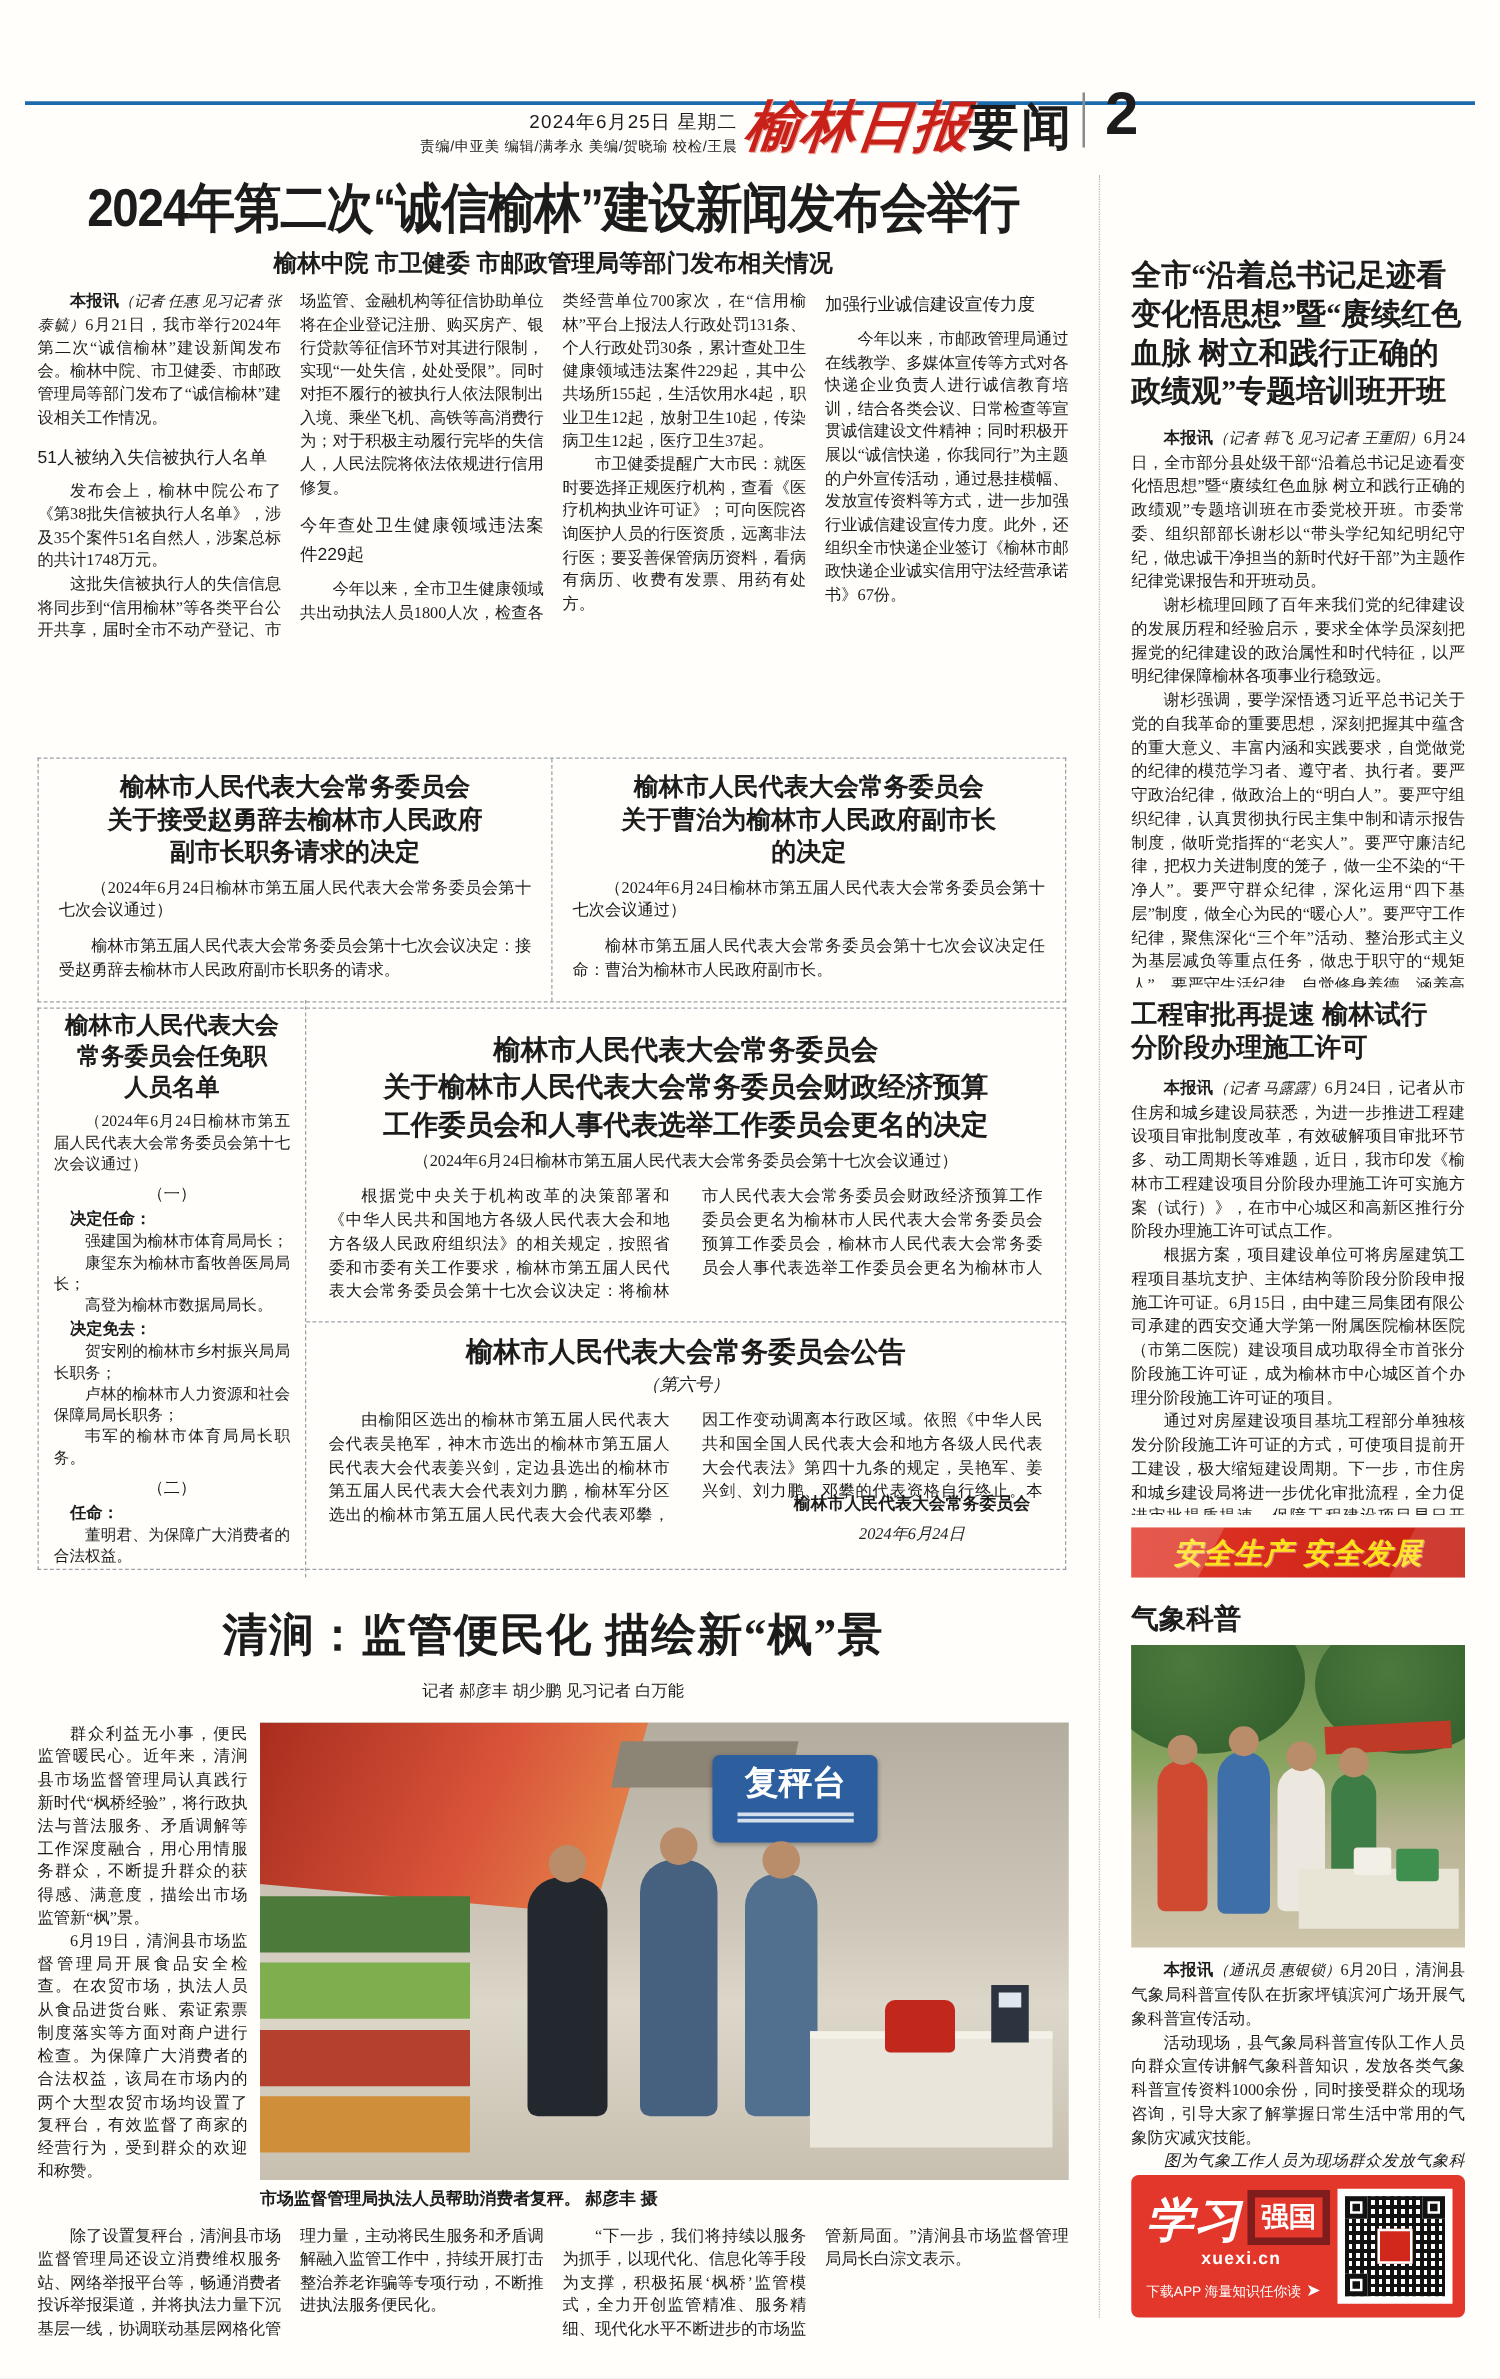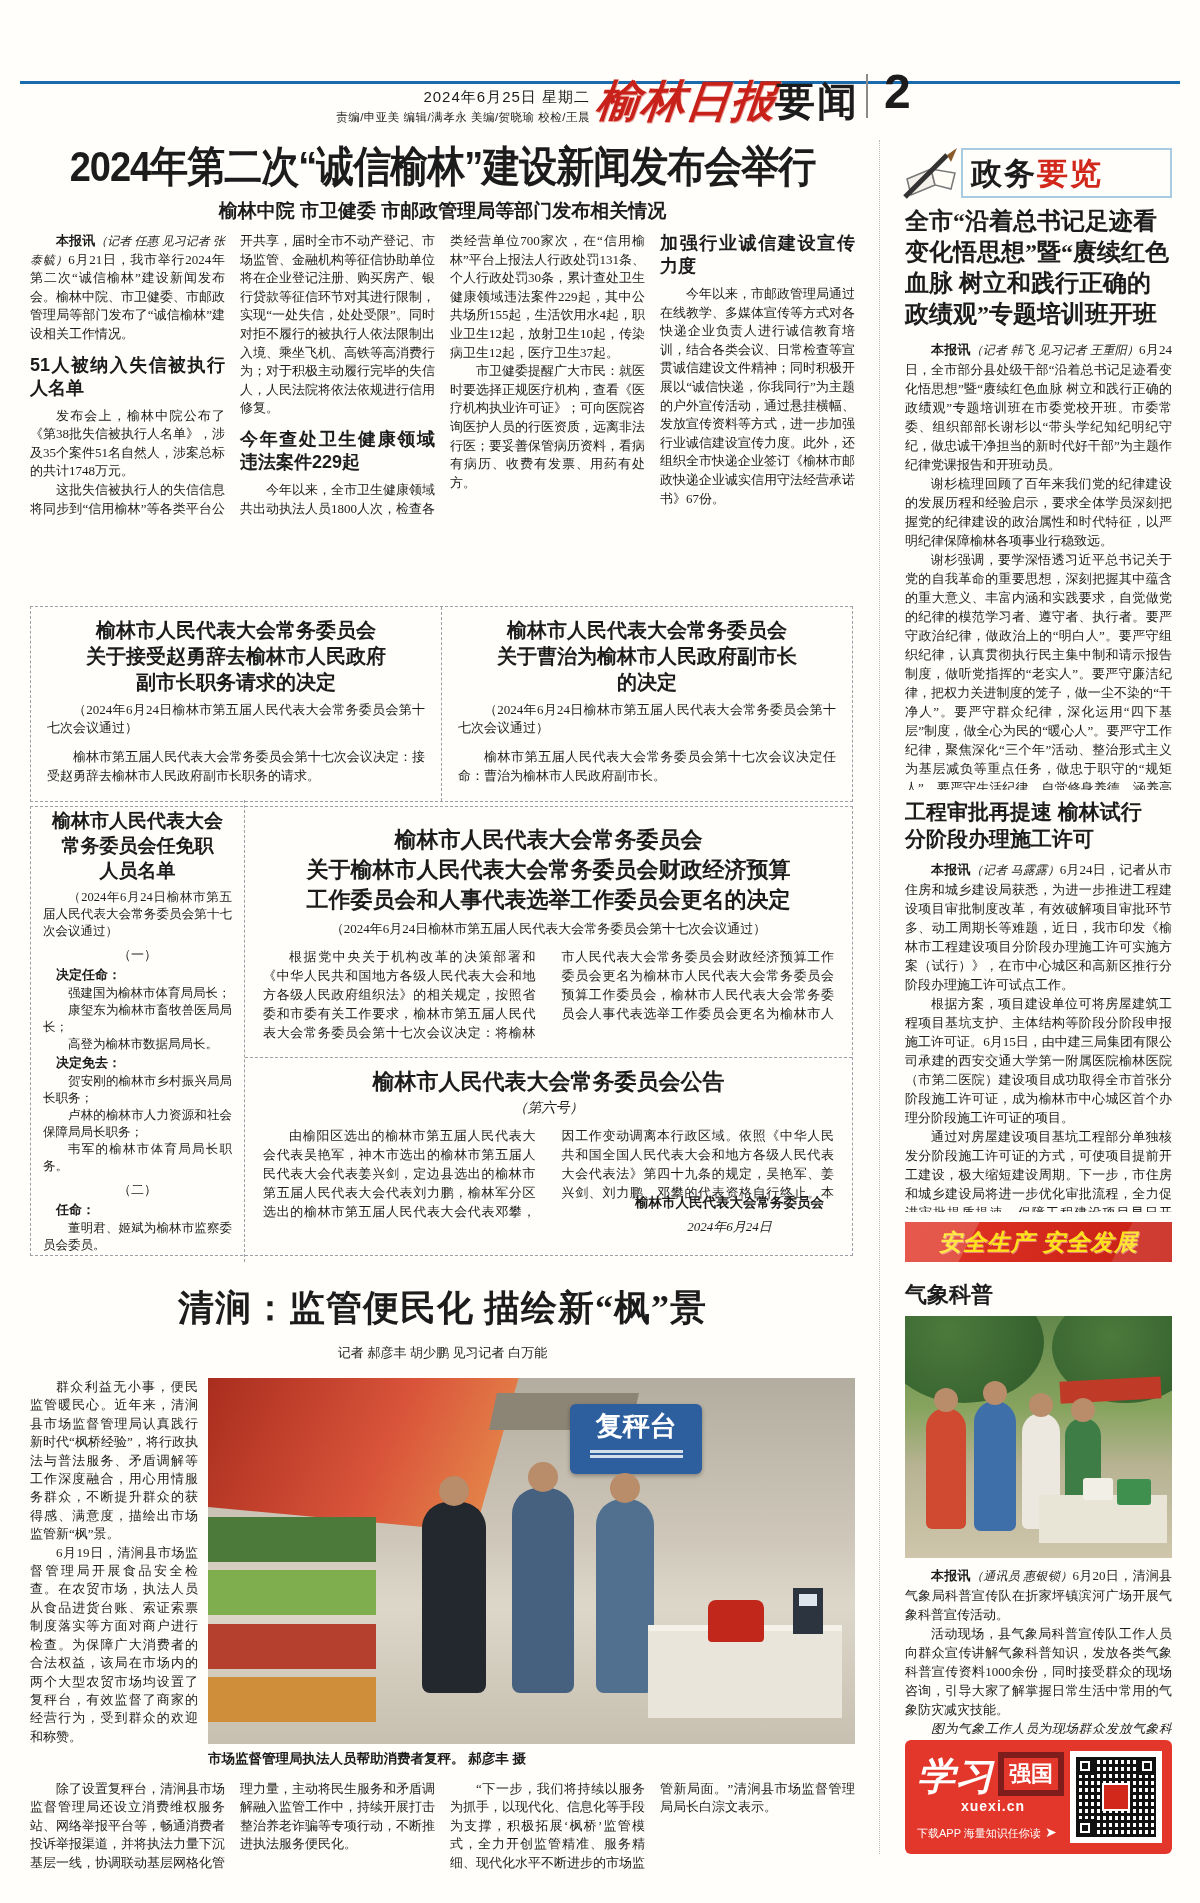--- a/index.html
+++ b/index.html
@@ -27,21 +27,21 @@
   .lead-headline{position:absolute;left:30px;top:138px;width:825px;text-align:center;
                  font-size:38px;font-weight:900;font-family:"Liberation Sans",sans-serif;
                  letter-spacing:-1px;transform:scaleY(1.12);transform-origin:top;}
   .lead-subhead{position:absolute;left:30px;top:198px;width:825px;text-align:center;
                 font-size:19px;font-weight:bold;font-family:"Liberation Sans",sans-serif;}
   .lead-body{position:absolute;left:30px;top:232px;width:825px;height:368px;
              column-count:4;column-gap:15px;font-size:13px;line-height:18.6px;
              text-align:justify;overflow:hidden;}
   .lead-body p{margin:0;text-indent:2em;}
   .lead-body .src{font-style:italic;font-size:12px;}
-  .crosshead{font-family:"Liberation Sans",sans-serif;font-weight:700;font-size:18px;
+  .crosshead{font-family:"Liberation Sans",sans-serif;font-weight:400;font-size:14px;
              line-height:23px;margin:10px 0 7px;break-inside:avoid;}
 
   
   .boxrow1{position:absolute;left:30px;top:606px;width:823px;height:196px;
            border:1px dashed #9aa0a6;display:flex;box-sizing:border-box;}
   .boxrow1 .half{flex:1;padding:10px 16px;overflow:hidden;}
   .boxrow1 .half.first{border-right:1px dashed #9aa0a6;}
   .box-title{font-size:20px;font-weight:bold;text-align:center;line-height:26px;white-space:pre-line;}
   .box-date{font-size:13px;line-height:18px;margin-top:6px;text-indent:2em;text-align:justify;}
   .box-body{font-size:13px;line-height:19px;text-indent:2em;margin-top:10px;text-align:justify;}
@@ -240,21 +240,21 @@
       <div class="r2-label">决定任命：</div>
       <p class="r2-item">强建国为榆林市体育局局长；</p>
       <p class="r2-item">康玺东为榆林市畜牧兽医局局长；</p>
       <p class="r2-item">高登为榆林市数据局局长。</p>
       <div class="r2-label">决定免去：</div>
       <p class="r2-item">贺安刚的榆林市乡村振兴局局长职务；</p>
       <p class="r2-item">卢林的榆林市人力资源和社会保障局局长职务；</p>
       <p class="r2-item">韦军的榆林市体育局局长职务。</p>
       <div class="r2-part">（二）</div>
       <div class="r2-label">任命：</div>
-      <p class="r2-item">董明君、姬斌为榆林市监察委员会委员。</p>
+      <p class="r2-item">董明君、为保障广大消费者的合法权益。</p>
 
     </div>
     <div class="r2-right">
       <div class="rename-title">榆林市人民代表大会常务委员会
 关于榆林市人民代表大会常务委员会财政经济预算
 工作委员会和人事代表选举工作委员会更名的决定</div>
       <div class="rename-date">（2024年6月24日榆林市第五届人民代表大会常务委员会第十七次会议通过）</div>
       <div class="cols2 rename-body">
         <p>根据党中央关于机构改革的决策部署和《中华人民共和国地方各级人民代表大会和地方各级人民政府组织法》的相关规定，按照省委和市委有关工作要求，榆林市第五届人民代表大会常务委员会第十七次会议决定：将榆林市人民代表大会常务委员会财政经济预算工作委员会更名为榆林市人民代表大会常务委员会预算工作委员会，榆林市人民代表大会常务委员会人事代表选举工作委员会更名为榆林市人民代表大会常务委员会代表工作委员会。更名后，工作委员会的职责不变。</p>
       </div>
@@ -308,32 +308,20 @@
 
   <div class="qj-caption">
     <span>市场监督管理局执法人员帮助消费者复秤。</span>
     <span>郝彦丰 摄</span>
   </div>
   <div class="qj-bottom">
     <p>除了设置复秤台，清涧县市场监督管理局还设立消费维权服务站、网络举报平台等，畅通消费者投诉举报渠道，并将执法力量下沉基层一线，协调联动基层网格化管理力量，主动将民生服务和矛盾调解融入监管工作中，持续开展打击整治养老诈骗等专项行动，不断推进执法服务便民化。</p>
     <p>“下一步，我们将持续以服务为抓手，以现代化、信息化等手段为支撑，积极拓展‘枫桥’监管模式，全力开创监管精准、服务精细、现代化水平不断进步的市场监管新局面。”清涧县市场监督管理局局长白淙文表示。</p>
   </div>
 
-  <div class="gov-badge">
-    <div class="gov-badge-box"></div>
-    <svg class="gov-badge-icon" viewBox="0 0 64 56" xmlns="http://www.w3.org/2000/svg">
-      <polygon points="6,34 30,24 34,40 10,50" fill="#f4f1ea" stroke="#777" stroke-width="1.5"></polygon>
-      <polygon points="30,24 54,28 50,44 34,40" fill="#fffdf6" stroke="#777" stroke-width="1.5"></polygon>
-      <line x1="4" y1="52" x2="46" y2="10" stroke="#333" stroke-width="5"></line>
-      <polygon points="46,10 56,3 50,17" fill="#8a5a2b"></polygon>
-    </svg>
-    <div class="gov-badge-text">
-      <span>政务</span><span class="red">要览</span>
-    </div>
-  </div>
 
   <div class="gov1-title">全市“沿着总书记足迹看
 变化悟思想”暨“赓续红色
 血脉 树立和践行正确的
 政绩观”专题培训班开班</div>
   <div class="rc-body gov1-body">
     <p><b>本报讯</b><span class="src">（记者 韩飞 见习记者 王重阳）</span><span>6月24日，全市部分县处级干部“沿着总书记足迹看变化悟思想”暨“赓续红色血脉 树立和践行正确的政绩观”专题培训班在市委党校开班。市委常委、组织部部长谢杉以“带头学纪知纪明纪守纪，做忠诚干净担当的新时代好干部”为主题作纪律党课报告和开班动员。</span></p>
     <p>谢杉梳理回顾了百年来我们党的纪律建设的发展历程和经验启示，要求全体学员深刻把握党的纪律建设的政治属性和时代特征，以严明纪律保障榆林各项事业行稳致远。</p>
     <p>谢杉强调，要学深悟透习近平总书记关于党的自我革命的重要思想，深刻把握其中蕴含的重大意义、丰富内涵和实践要求，自觉做党的纪律的模范学习者、遵守者、执行者。要严守政治纪律，做政治上的“明白人”。要严守组织纪律，认真贯彻执行民主集中制和请示报告制度，做听党指挥的“老实人”。要严守廉洁纪律，把权力关进制度的笼子，做一尘不染的“干净人”。要严守群众纪律，深化运用“四下基层”制度，做全心为民的“暖心人”。要严守工作纪律，聚焦深化“三个年”活动、整治形式主义为基层减负等重点任务，做忠于职守的“规矩人”。要严守生活纪律，自觉修身养德，涵养高尚情操，永葆质朴本色，做一身正气的“纯粹人”。</p>
   </div>

